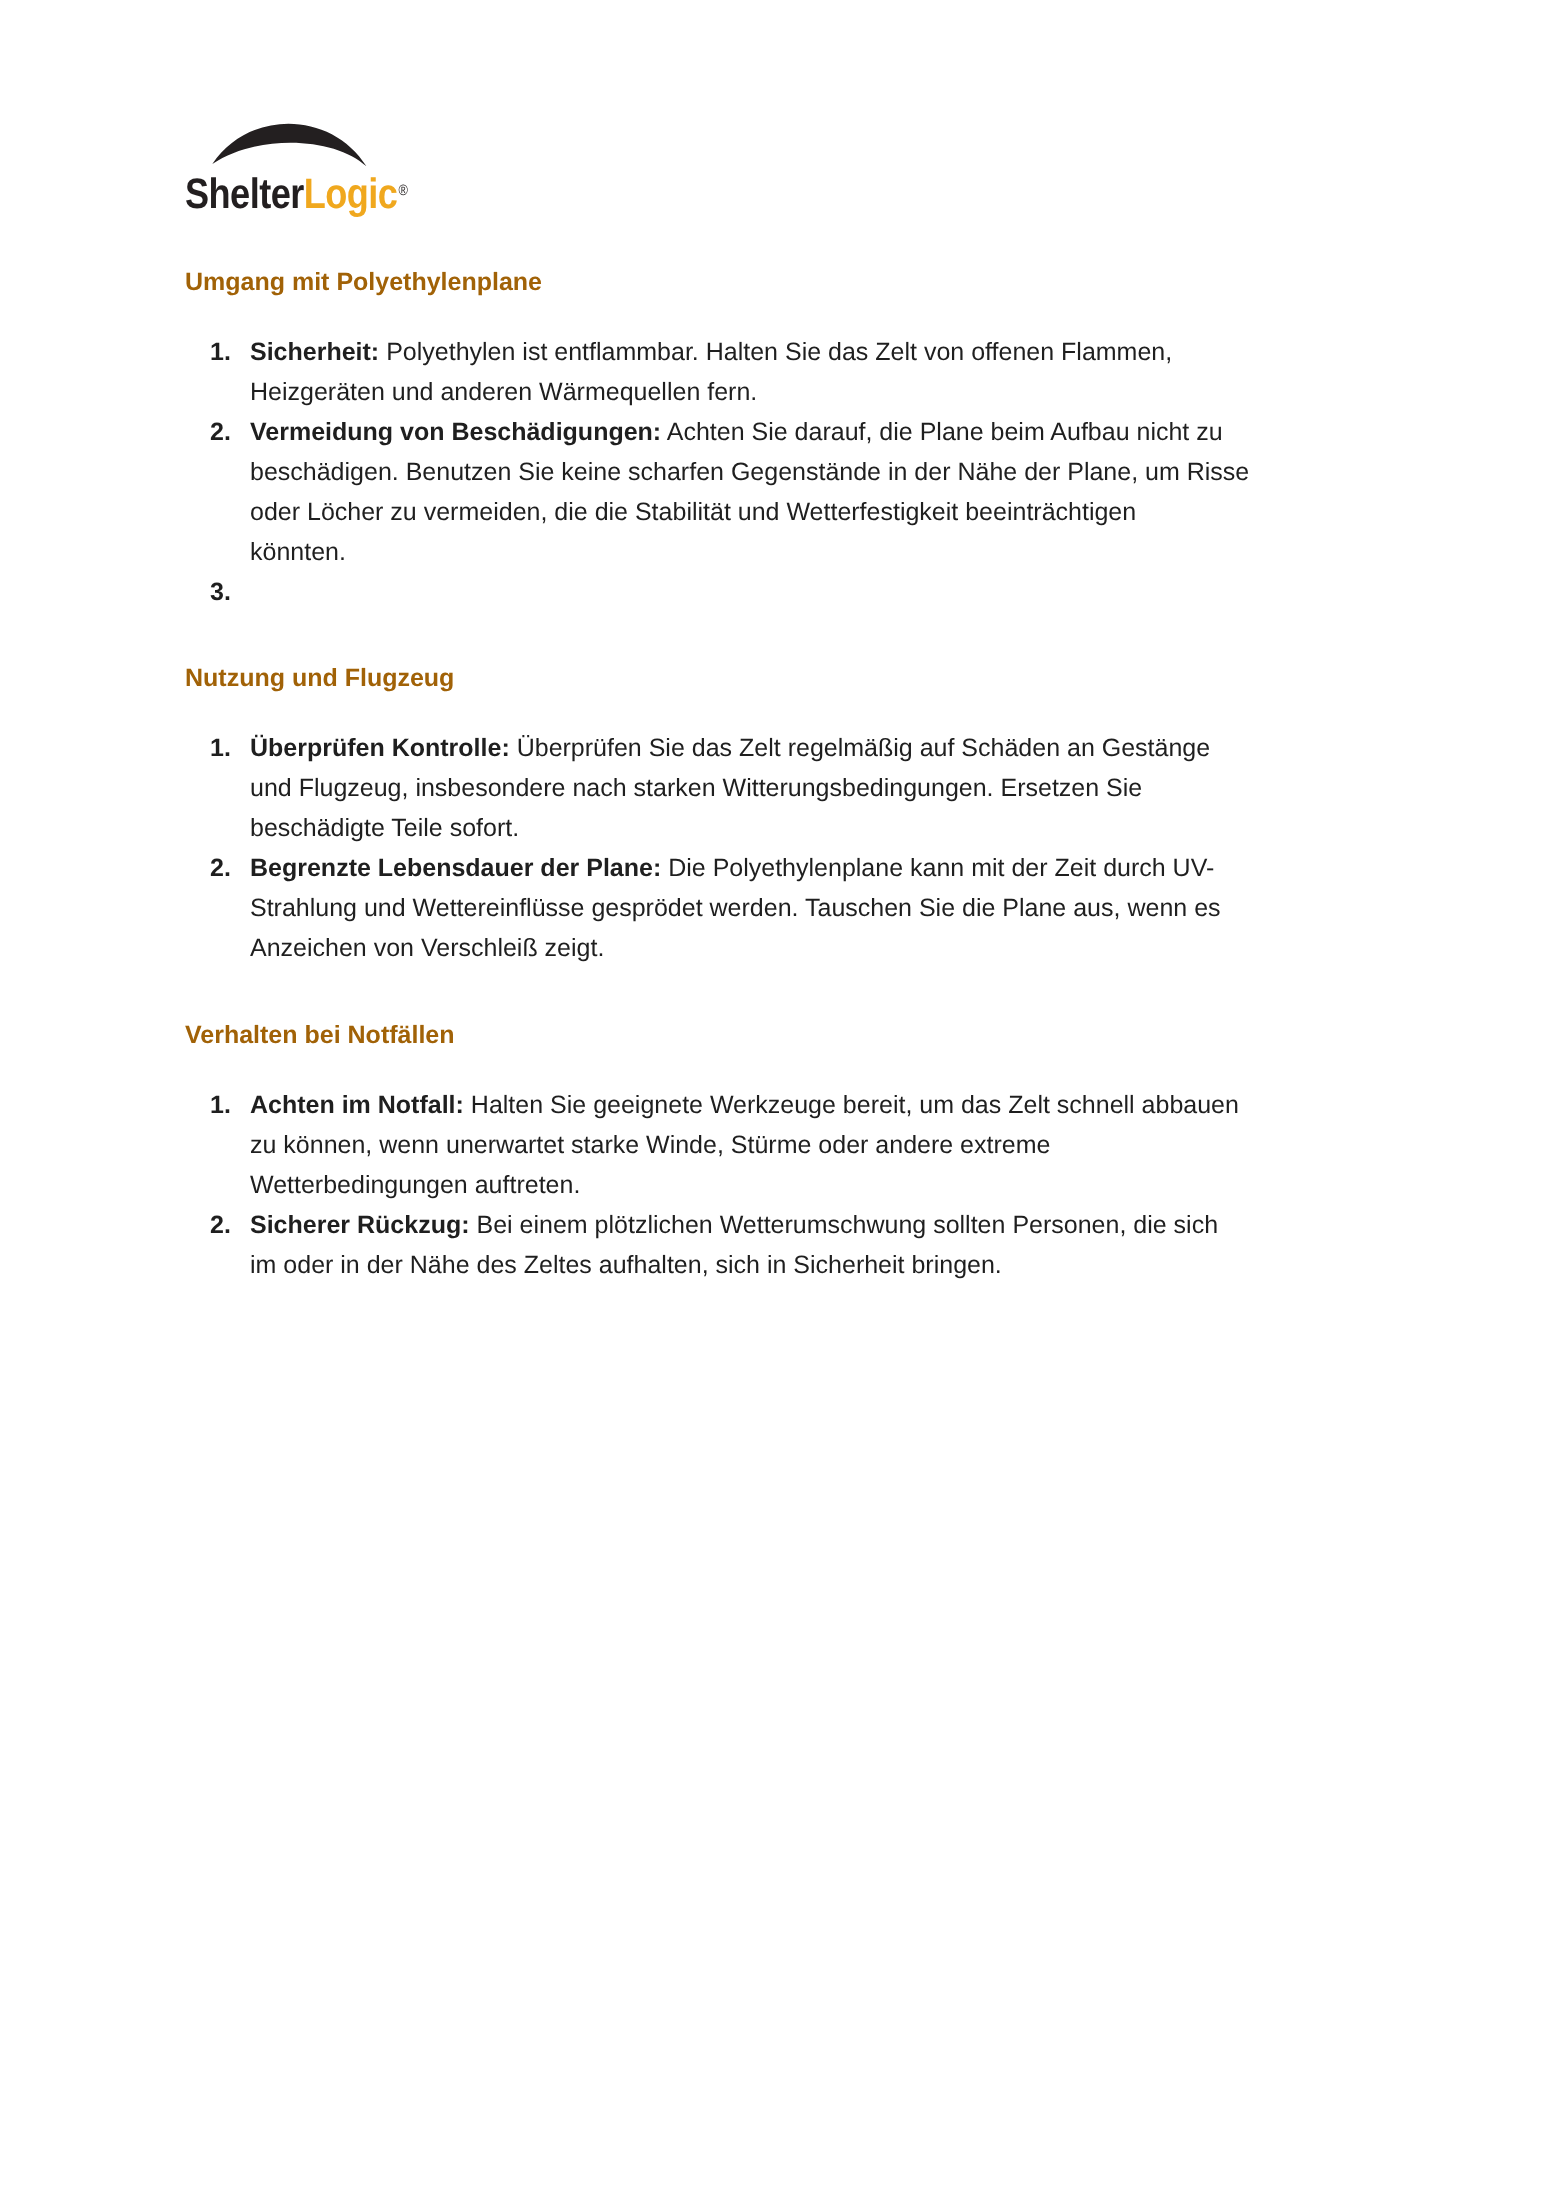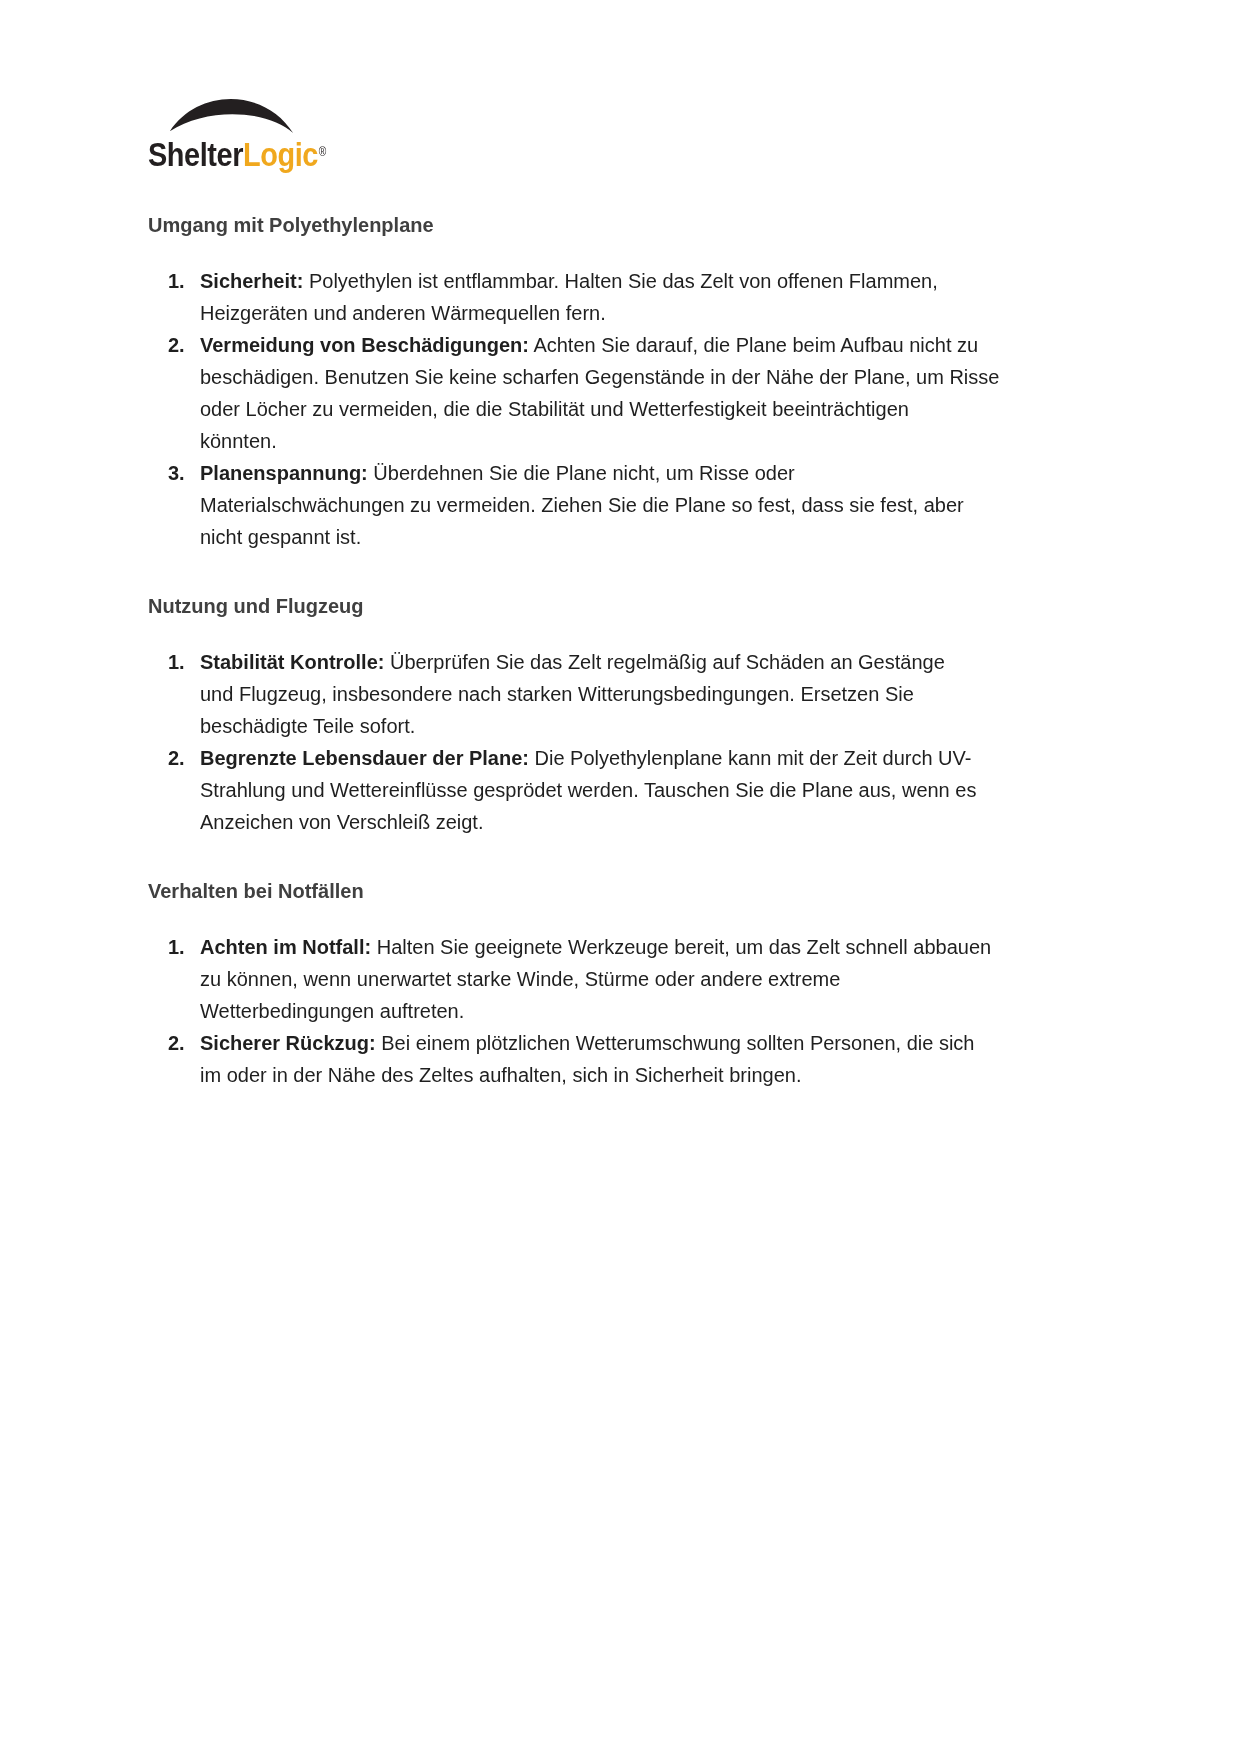--- a/index.html
+++ b/index.html
@@ -35,21 +35,21 @@
     margin-left: 1px;
     font-weight: normal;
     letter-spacing: 0;
   }
 
   
   h2.heading {
     font-size: 20px;
     line-height: 32px;
     font-weight: bold;
-    color: #404040;
+    color: #a16207;
     margin-top: 37px;
   }
   .ol { margin-top: 24px; }
   .li { display: flex; font-size: 20px; line-height: 32px; }
   .num { flex: 0 0 auto; width: 32px; margin-left: 20px; font-weight: bold; }
   .body { width: 880px; }
   .lead { font-weight: bold; }
   .rest { white-space: pre-wrap; margin-top: 14px; }
 </style>
 </head>
@@ -75,33 +75,30 @@
         </div>
         <div class="li">
           <span class="num">2.</span>
           <div class="body"><b class="lead">Vermeidung von Beschädigungen:</b> <span class="rest">Achten Sie darauf, die Plane beim Aufbau nicht zu
 beschädigen. Benutzen Sie keine scharfen Gegenstände in der Nähe der Plane, um Risse
 oder Löcher zu vermeiden, die die Stabilität und Wetterfestigkeit beeinträchtigen
 könnten.</span></div>
         </div>
         <div class="li">
           <span class="num">3.</span>
-          <div class="body"><b class="lead">Planenspannung:</b> <span class="rest">Überdehnen Sie die Plane nicht, um Risse oder
-Materialschwächungen zu vermeiden. Ziehen Sie die Plane so fest, dass sie fest, aber
-nicht gespannt ist.</span></div>
         </div>
       </div>
     </section>
 
     <section>
       <h2 class="heading">Nutzung und Flugzeug</h2>
       <div class="ol">
         <div class="li">
           <span class="num">1.</span>
-          <div class="body"><b class="lead">Stabilität Kontrolle:</b> <span class="rest">Überprüfen Sie das Zelt regelmäßig auf Schäden an Gestänge
+          <div class="body"><b class="lead">Überprüfen Kontrolle:</b> <span class="rest">Überprüfen Sie das Zelt regelmäßig auf Schäden an Gestänge
 und Flugzeug, insbesondere nach starken Witterungsbedingungen. Ersetzen Sie
 beschädigte Teile sofort.</span></div>
         </div>
         <div class="li">
           <span class="num">2.</span>
           <div class="body"><b class="lead">Begrenzte Lebensdauer der Plane:</b> <span class="rest">Die Polyethylenplane kann mit der Zeit durch UV-
 Strahlung und Wettereinflüsse gesprödet werden. Tauschen Sie die Plane aus, wenn es
 Anzeichen von Verschleiß zeigt.</span></div>
         </div>
       </div>

